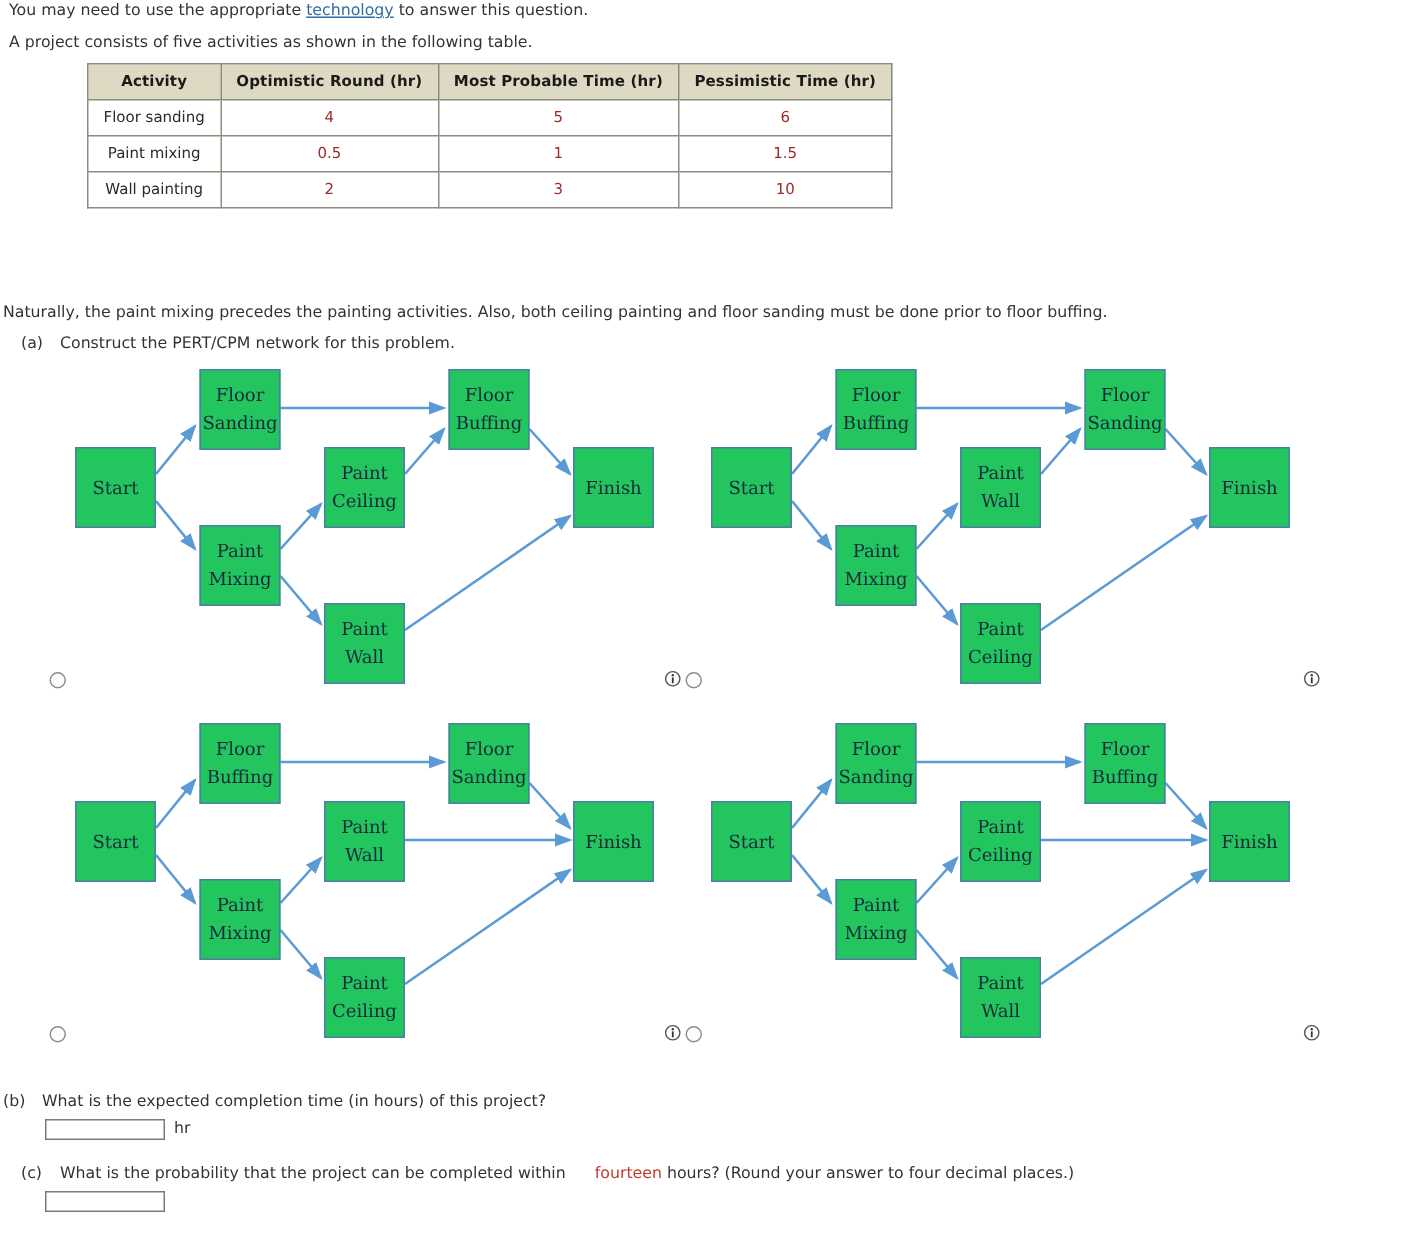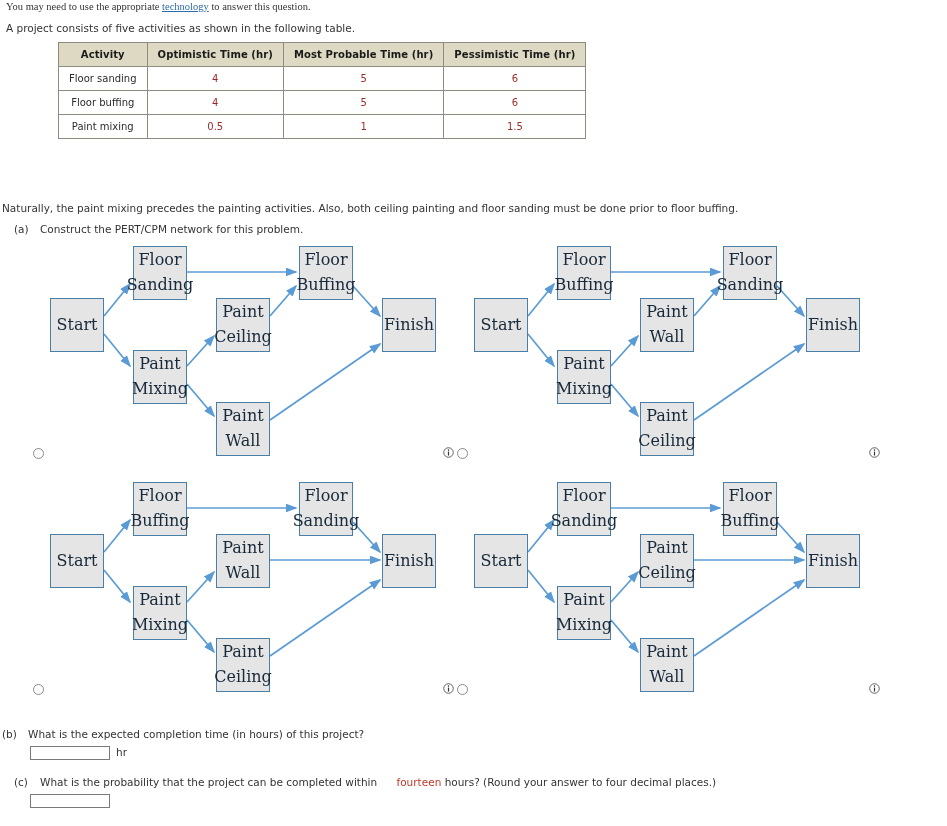--- a/index.html
+++ b/index.html
@@ -17,21 +17,21 @@
     overflow: hidden;
   }
 
   
   .intro-line {
     position: absolute;
     font-size: 10.5px;
     color: #333;
     white-space: nowrap;
   }
-  #intro-tech { left: 6px; top: 1px; font-family: Liberation Serif, serif; }
+  #intro-tech { left: 6px; top: 1px; }
   #intro-proj { left: 6px; top: 22px; }
   .link { color: #2d6ca8; }
 
   
   #pert-table {
     position: absolute;
     left: 58px;
     top: 42px;
     border-collapse: collapse;
     font-size: 10px;
@@ -70,24 +70,24 @@
     width: 420px;
     height: 210px;
   }
   #diagram-0 { left: 24px;  top: 240px; }
   #diagram-1 { left: 448px; top: 240px; }
   #diagram-2 { left: 24px;  top: 476px; }
   #diagram-3 { left: 448px; top: 476px; }
 
   .node {
     position: absolute;
-    background: #e5e5e5;
+    background: #22c55e;
     border: 1px solid #4a7fa8;
     color: #17293a;
-    font-size: 16px;
+    font-size: 12px;
     display: flex;
     flex-direction: column;
     align-items: center;
     justify-content: center;
     line-height: 1.55;
     text-align: center;
     font-family: "DejaVu Serif", "Liberation Serif", serif;
   }
   .node span { display: block; white-space: nowrap; }
 
@@ -159,43 +159,43 @@
 <div class="intro-line" id="intro-tech">
   <span>You may need to use the appropriate </span><a class="link" href="#">technology</a><span> to answer this question.</span>
 </div>
 
 <div class="intro-line" id="intro-proj">A project consists of five activities as shown in the following table.</div>
 
 <table id="pert-table">
   <thead>
     <tr>
       <th>Activity</th>
-      <th>Optimistic Time (hr)</th>
+      <th>Optimistic Round (hr)</th>
       <th>Most Probable Time (hr)</th>
       <th>Pessimistic Time (hr)</th>
     </tr>
   </thead>
   <tbody>
     <tr>
       <td class="activity-cell">Floor sanding</td>
       <td>4</td>
       <td>5</td>
       <td>6</td>
     </tr>
     <tr>
-      <td class="activity-cell">Floor buffing</td>
-      <td>4</td>
-      <td>5</td>
-      <td>6</td>
-    </tr>
-    <tr>
       <td class="activity-cell">Paint mixing</td>
       <td>0.5</td>
       <td>1</td>
       <td>1.5</td>
+    </tr>
+    <tr>
+      <td class="activity-cell">Wall painting</td>
+      <td>2</td>
+      <td>3</td>
+      <td>10</td>
     </tr>
   </tbody>
 </table>
 
 <div class="intro-line" id="natural-line">Naturally, the paint mixing precedes the painting activities. Also, both ceiling painting and floor sanding must be done prior to floor buffing.</div>
 
 <div class="intro-line" id="part-a-label">
   <span class="part-letter">(a)</span><span>Construct the PERT/CPM network for this problem.</span>
 </div>
 

